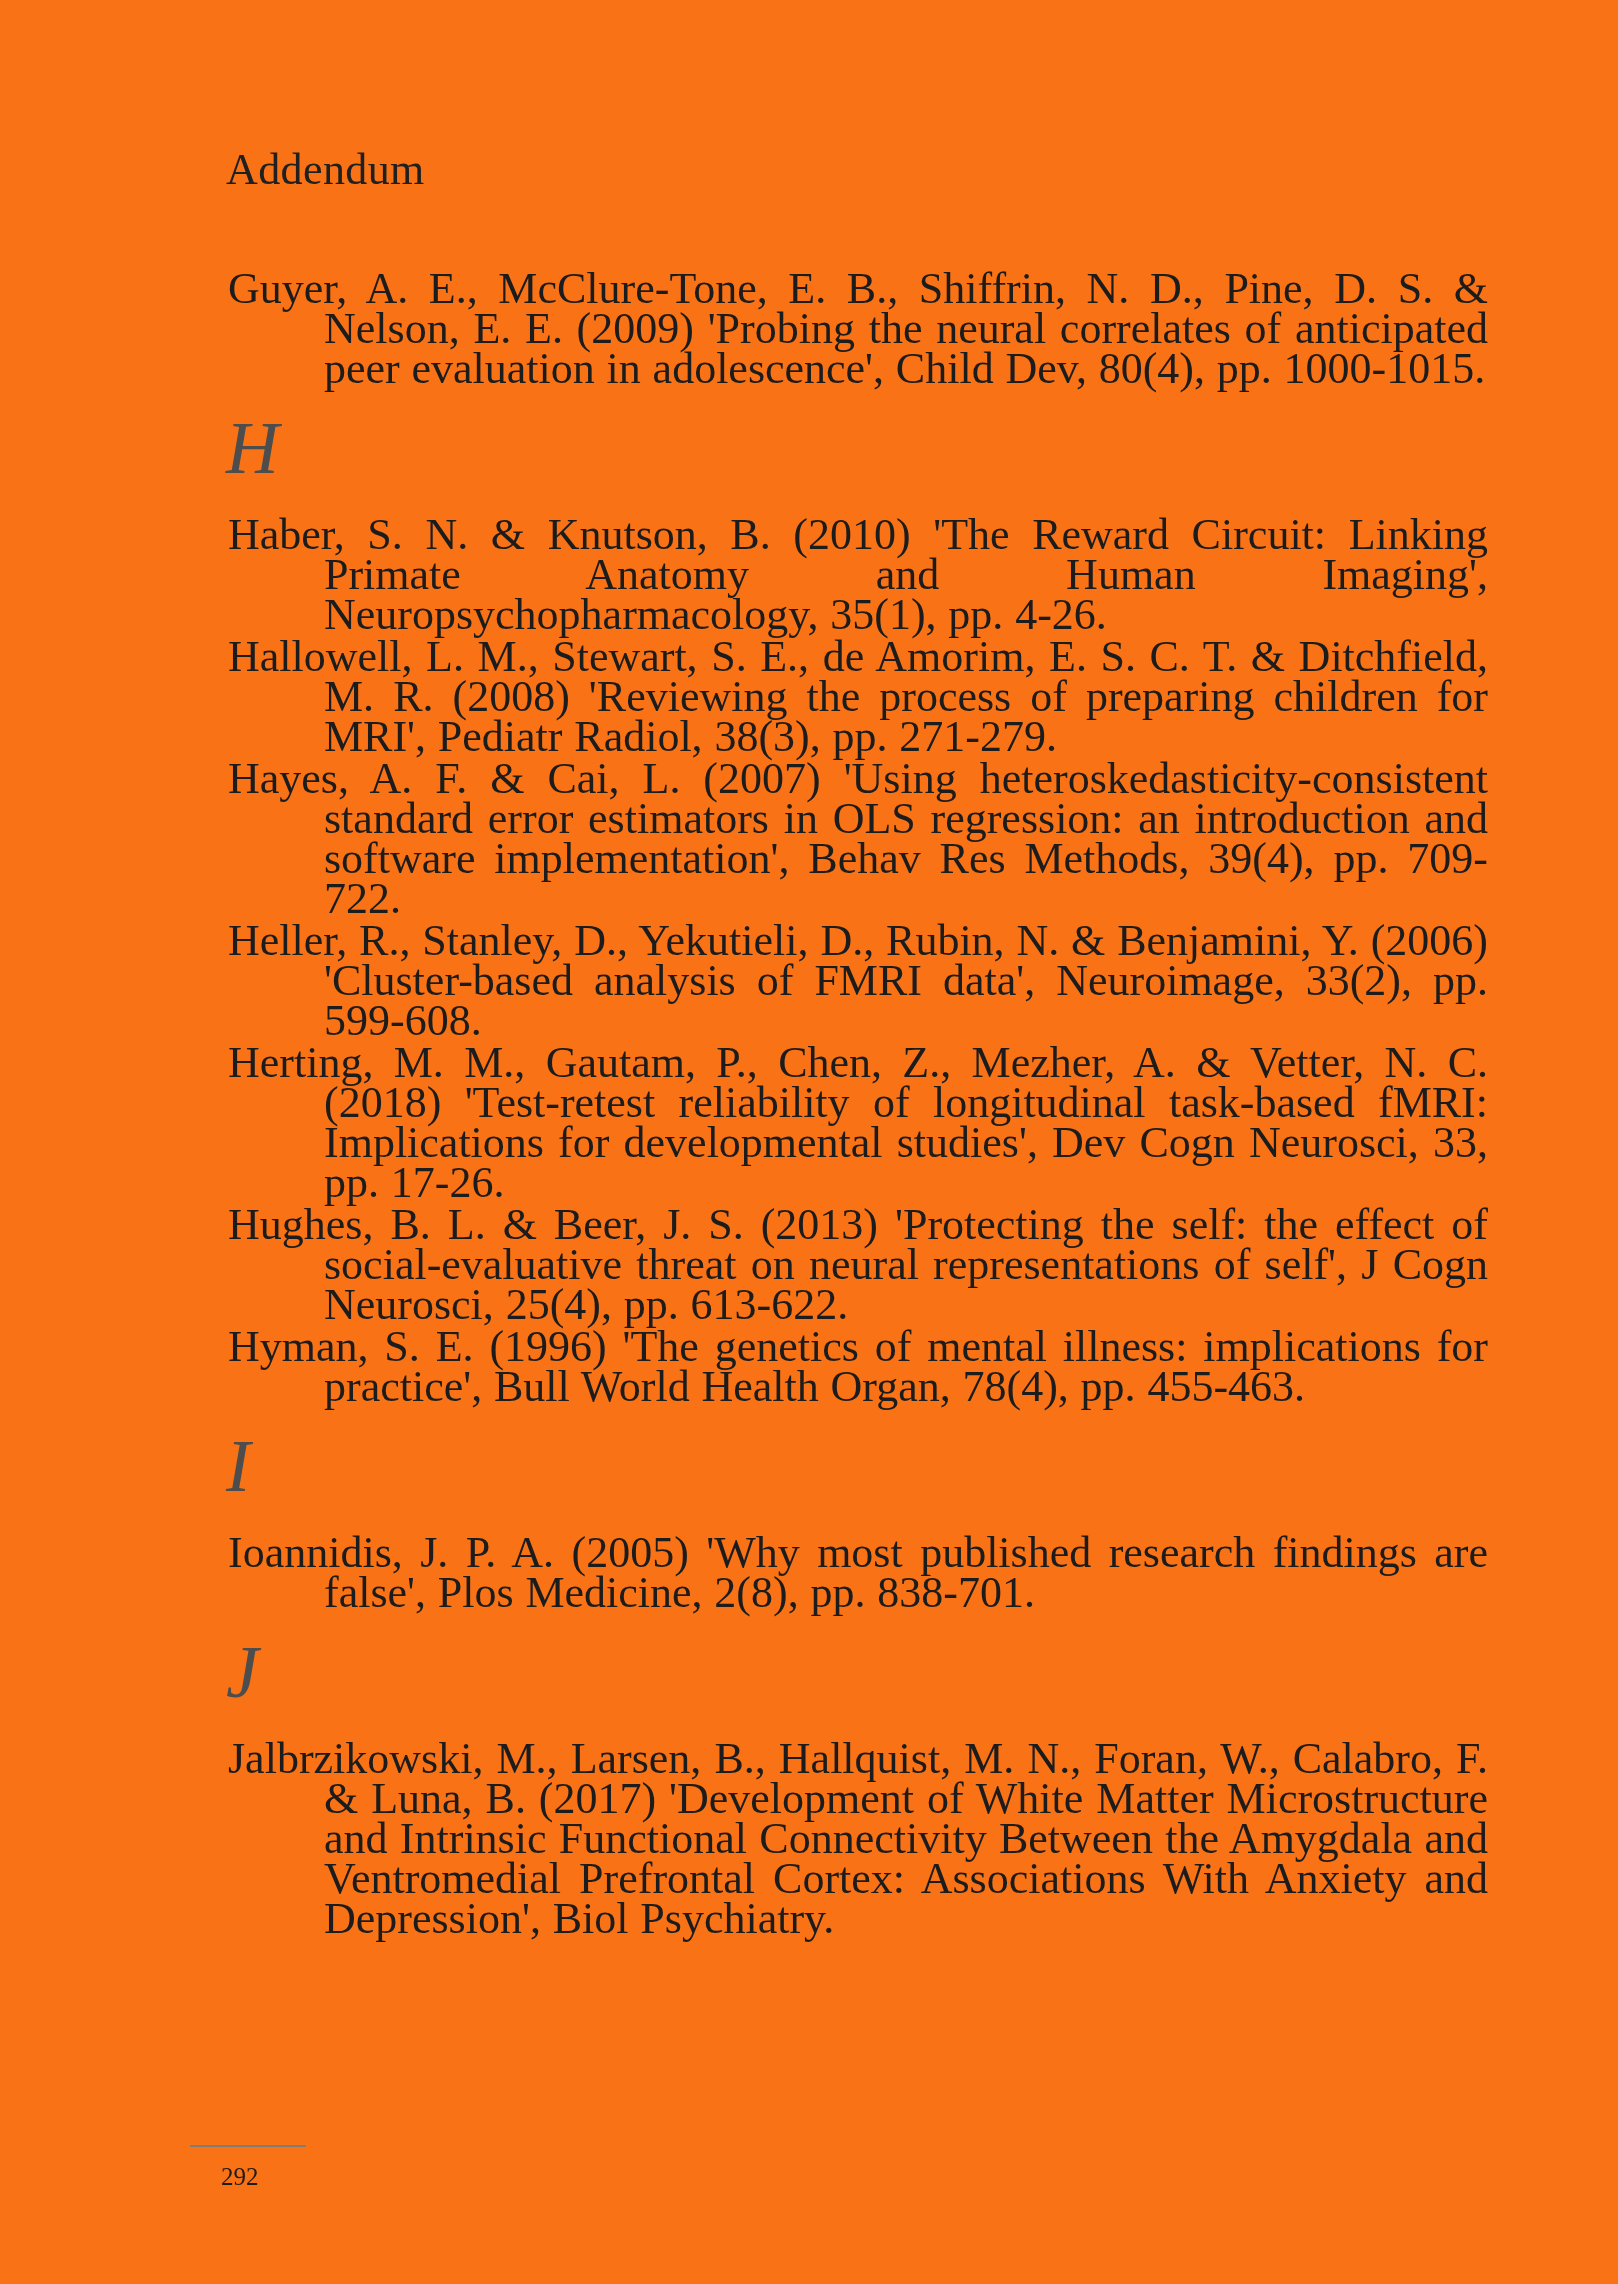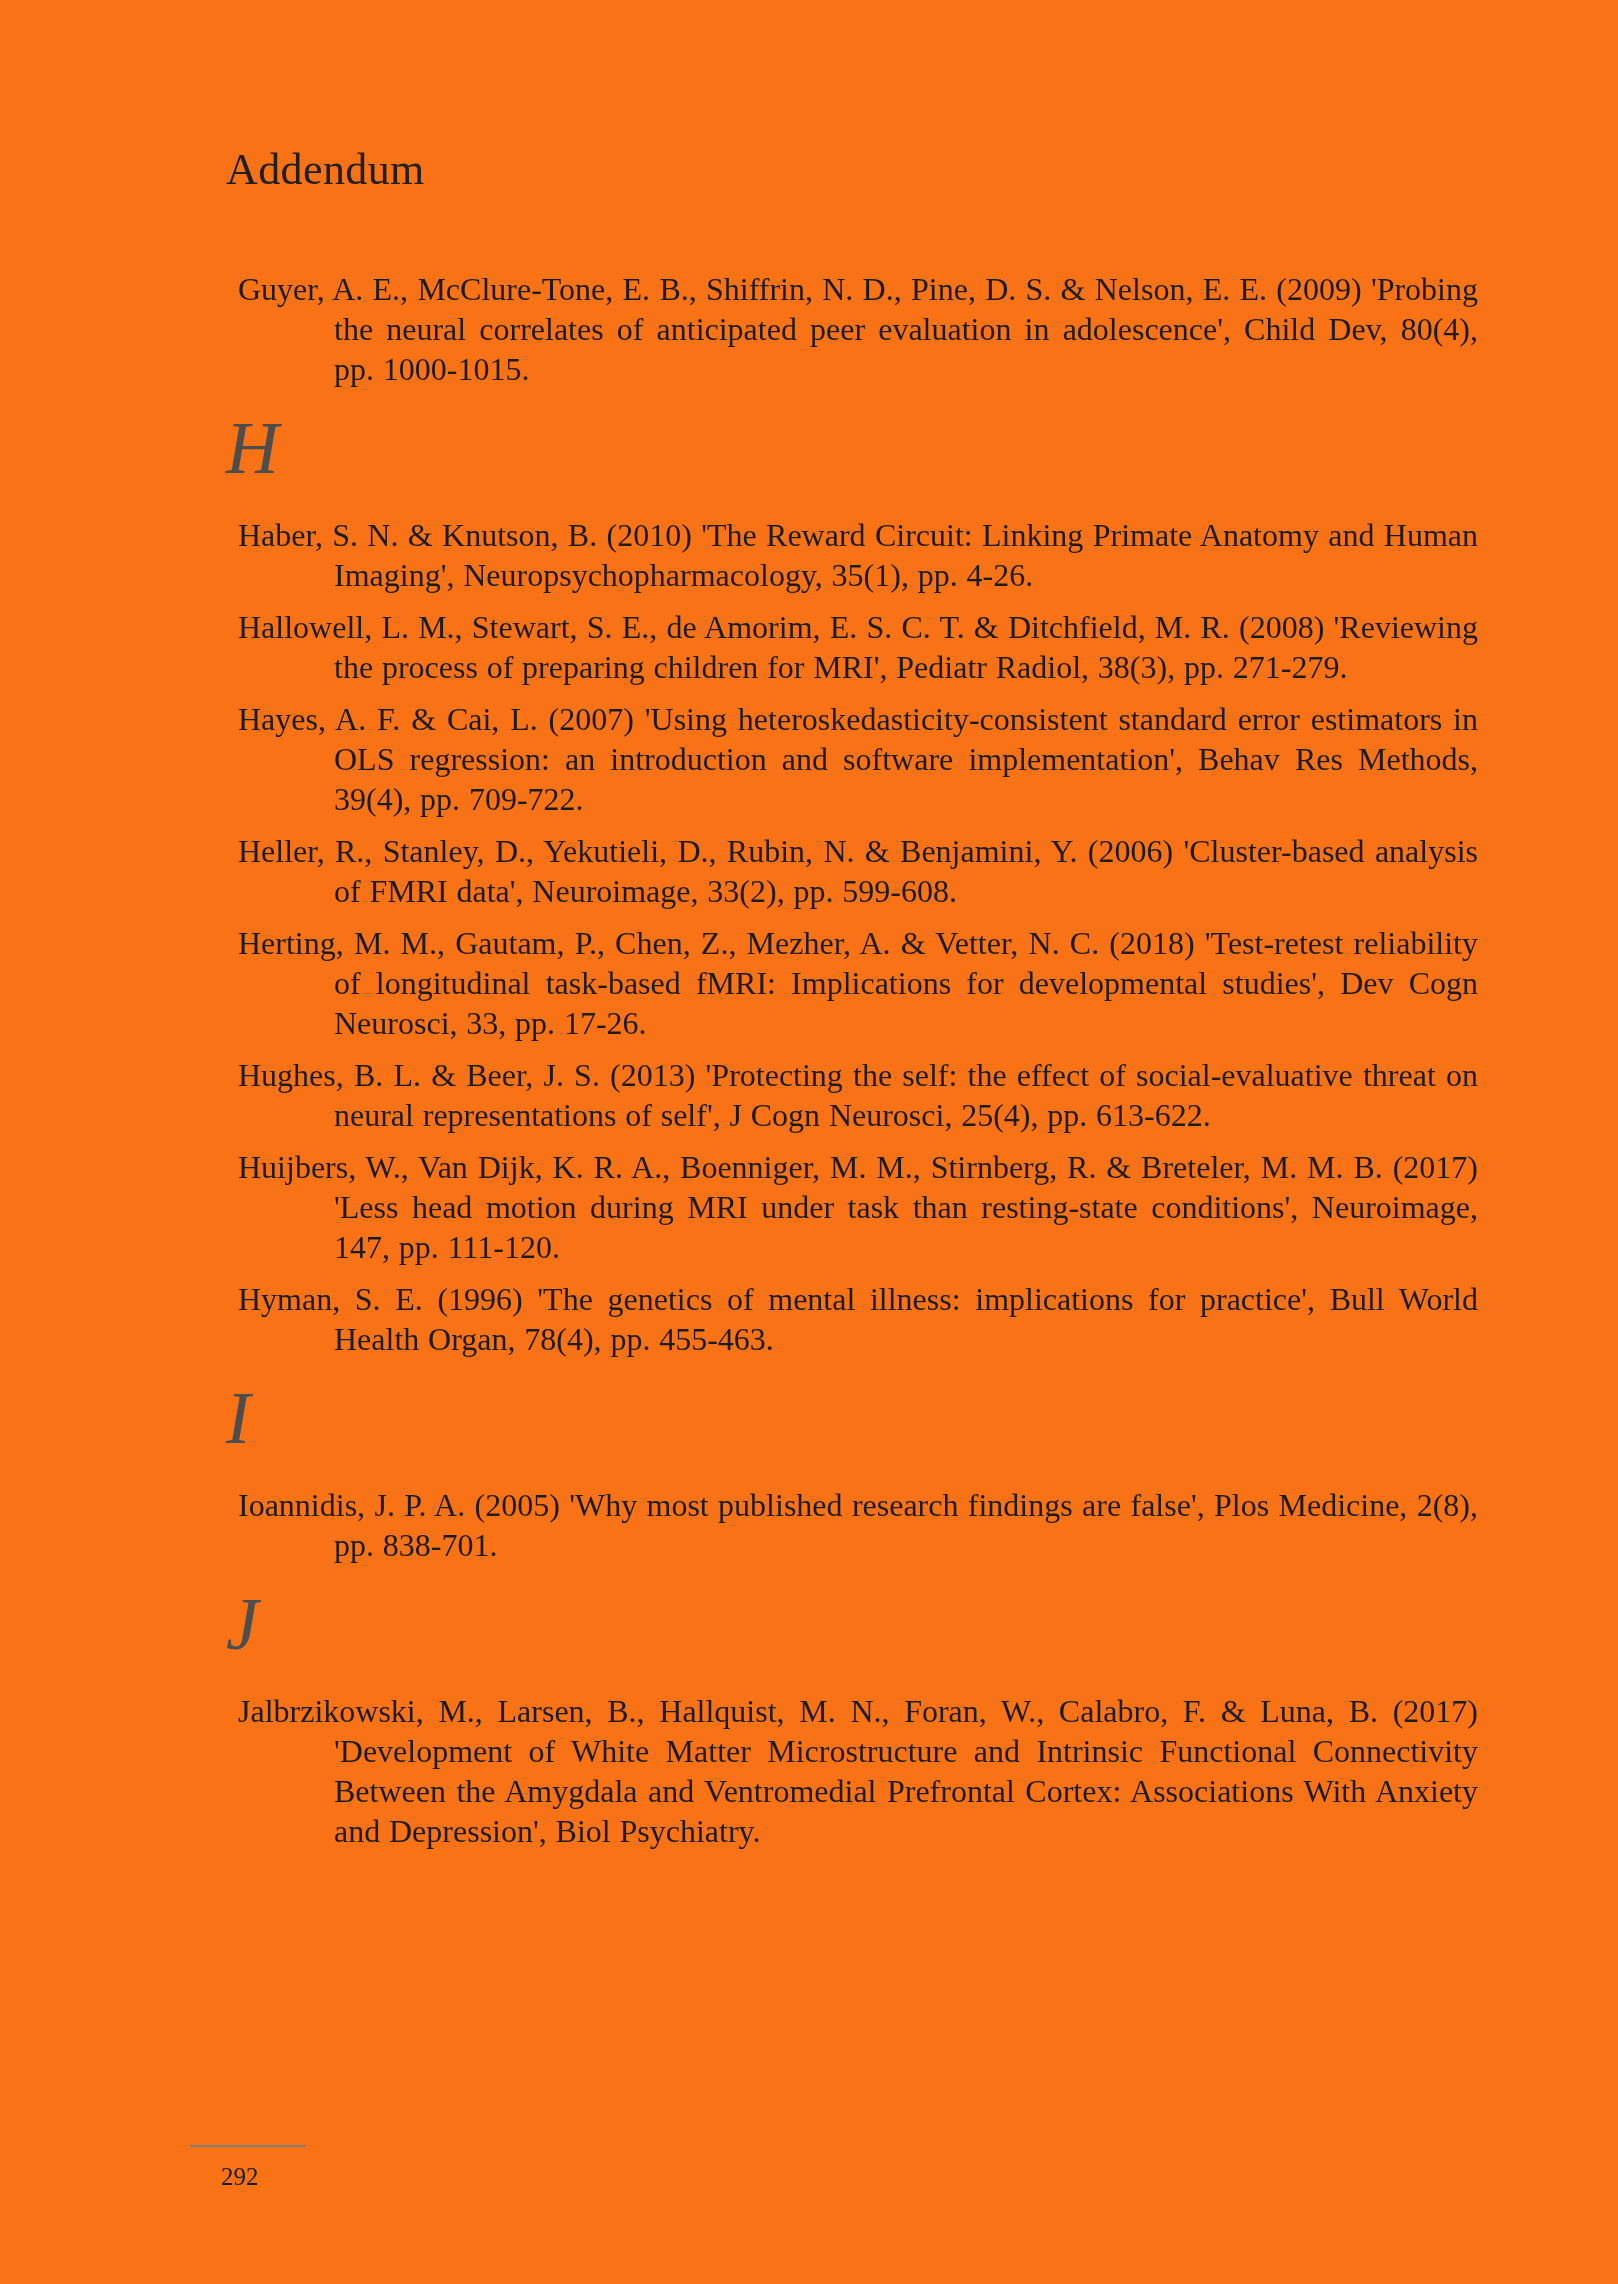--- a/index.html
+++ b/index.html
@@ -20,24 +20,24 @@
   }
   .page-title {
     font-size: 44px;
     line-height: 47px;
     font-weight: normal;
     margin: 0 0 76px 0;
     color: #202020;
     letter-spacing: 0.4px;
   }
   .entry {
-    font-size: 32px;
+    font-size: 44px;
     line-height: 40px;
     text-align: justify;
-    margin: 12px;
+    margin: 2px;
     padding-left: 96px;
     text-indent: -96px;
     word-spacing: 0.8px;
   }
   .letter {
     font-style: italic;
     font-weight: normal;
     font-size: 73px;
     line-height: 73px;
     color: #4d4d4d;
@@ -68,21 +68,20 @@
 
   <main id="bib">
       <p class="entry">Guyer, A. E., McClure-Tone, E. B., Shiffrin, N. D., Pine, D. S. &amp; Nelson, E. E. (2009) 'Probing the neural correlates of anticipated peer evaluation in adolescence', Child Dev, 80(4), pp. 1000-1015.</p>
       <h2 class="letter">H</h2>
       <p class="entry">Haber, S. N. &amp; Knutson, B. (2010) 'The Reward Circuit: Linking Primate Anatomy and Human Imaging', Neuropsychopharmacology, 35(1), pp. 4-26.</p>
       <p class="entry">Hallowell, L. M., Stewart, S. E., de Amorim, E. S. C. T. &amp; Ditchfield, M. R. (2008) 'Reviewing the process of preparing children for MRI', Pediatr Radiol, 38(3), pp. 271-279.</p>
       <p class="entry">Hayes, A. F. &amp; Cai, L. (2007) 'Using heteroskedasticity-consistent standard error estimators in OLS regression: an introduction and software implementation', Behav Res Methods, 39(4), pp. 709-722.</p>
       <p class="entry">Heller, R., Stanley, D., Yekutieli, D., Rubin, N. &amp; Benjamini, Y. (2006) 'Cluster-based analysis of FMRI data', Neuroimage, 33(2), pp. 599-608.</p>
       <p class="entry">Herting, M. M., Gautam, P., Chen, Z., Mezher, A. &amp; Vetter, N. C. (2018) 'Test-retest reliability of longitudinal task-based fMRI: Implications for developmental studies', Dev Cogn Neurosci, 33, pp. 17-26.</p>
       <p class="entry">Hughes, B. L. &amp; Beer, J. S. (2013) 'Protecting the self: the effect of social-evaluative threat on neural representations of self', J Cogn Neurosci, 25(4), pp. 613-622.</p>
-      <p class="entry">Huijbers, W., Van Dijk, K. R. A., Boenniger, M. M., Stirnberg, R. &amp; Breteler, M. M. B. (2017) 'Less head motion during MRI under task than resting-state conditions', Neuroimage, 147, pp. 111-120.</p>
       <p class="entry">Hyman, S. E. (1996) 'The genetics of mental illness: implications for practice', Bull World Health Organ, 78(4), pp. 455-463.</p>
       <h2 class="letter">I</h2>
       <p class="entry">Ioannidis, J. P. A. (2005) 'Why most published research findings are false', Plos Medicine, 2(8), pp. 838-701.</p>
       <h2 class="letter">J</h2>
       <p class="entry">Jalbrzikowski, M., Larsen, B., Hallquist, M. N., Foran, W., Calabro, F. &amp; Luna, B. (2017) 'Development of White Matter Microstructure and Intrinsic Functional Connectivity Between the Amygdala and Ventromedial Prefrontal Cortex: Associations With Anxiety and Depression', Biol Psychiatry.</p>
     </main>
 
   <div class="footer-rule"></div>
   <div class="page-number">292</div>
 </div>

